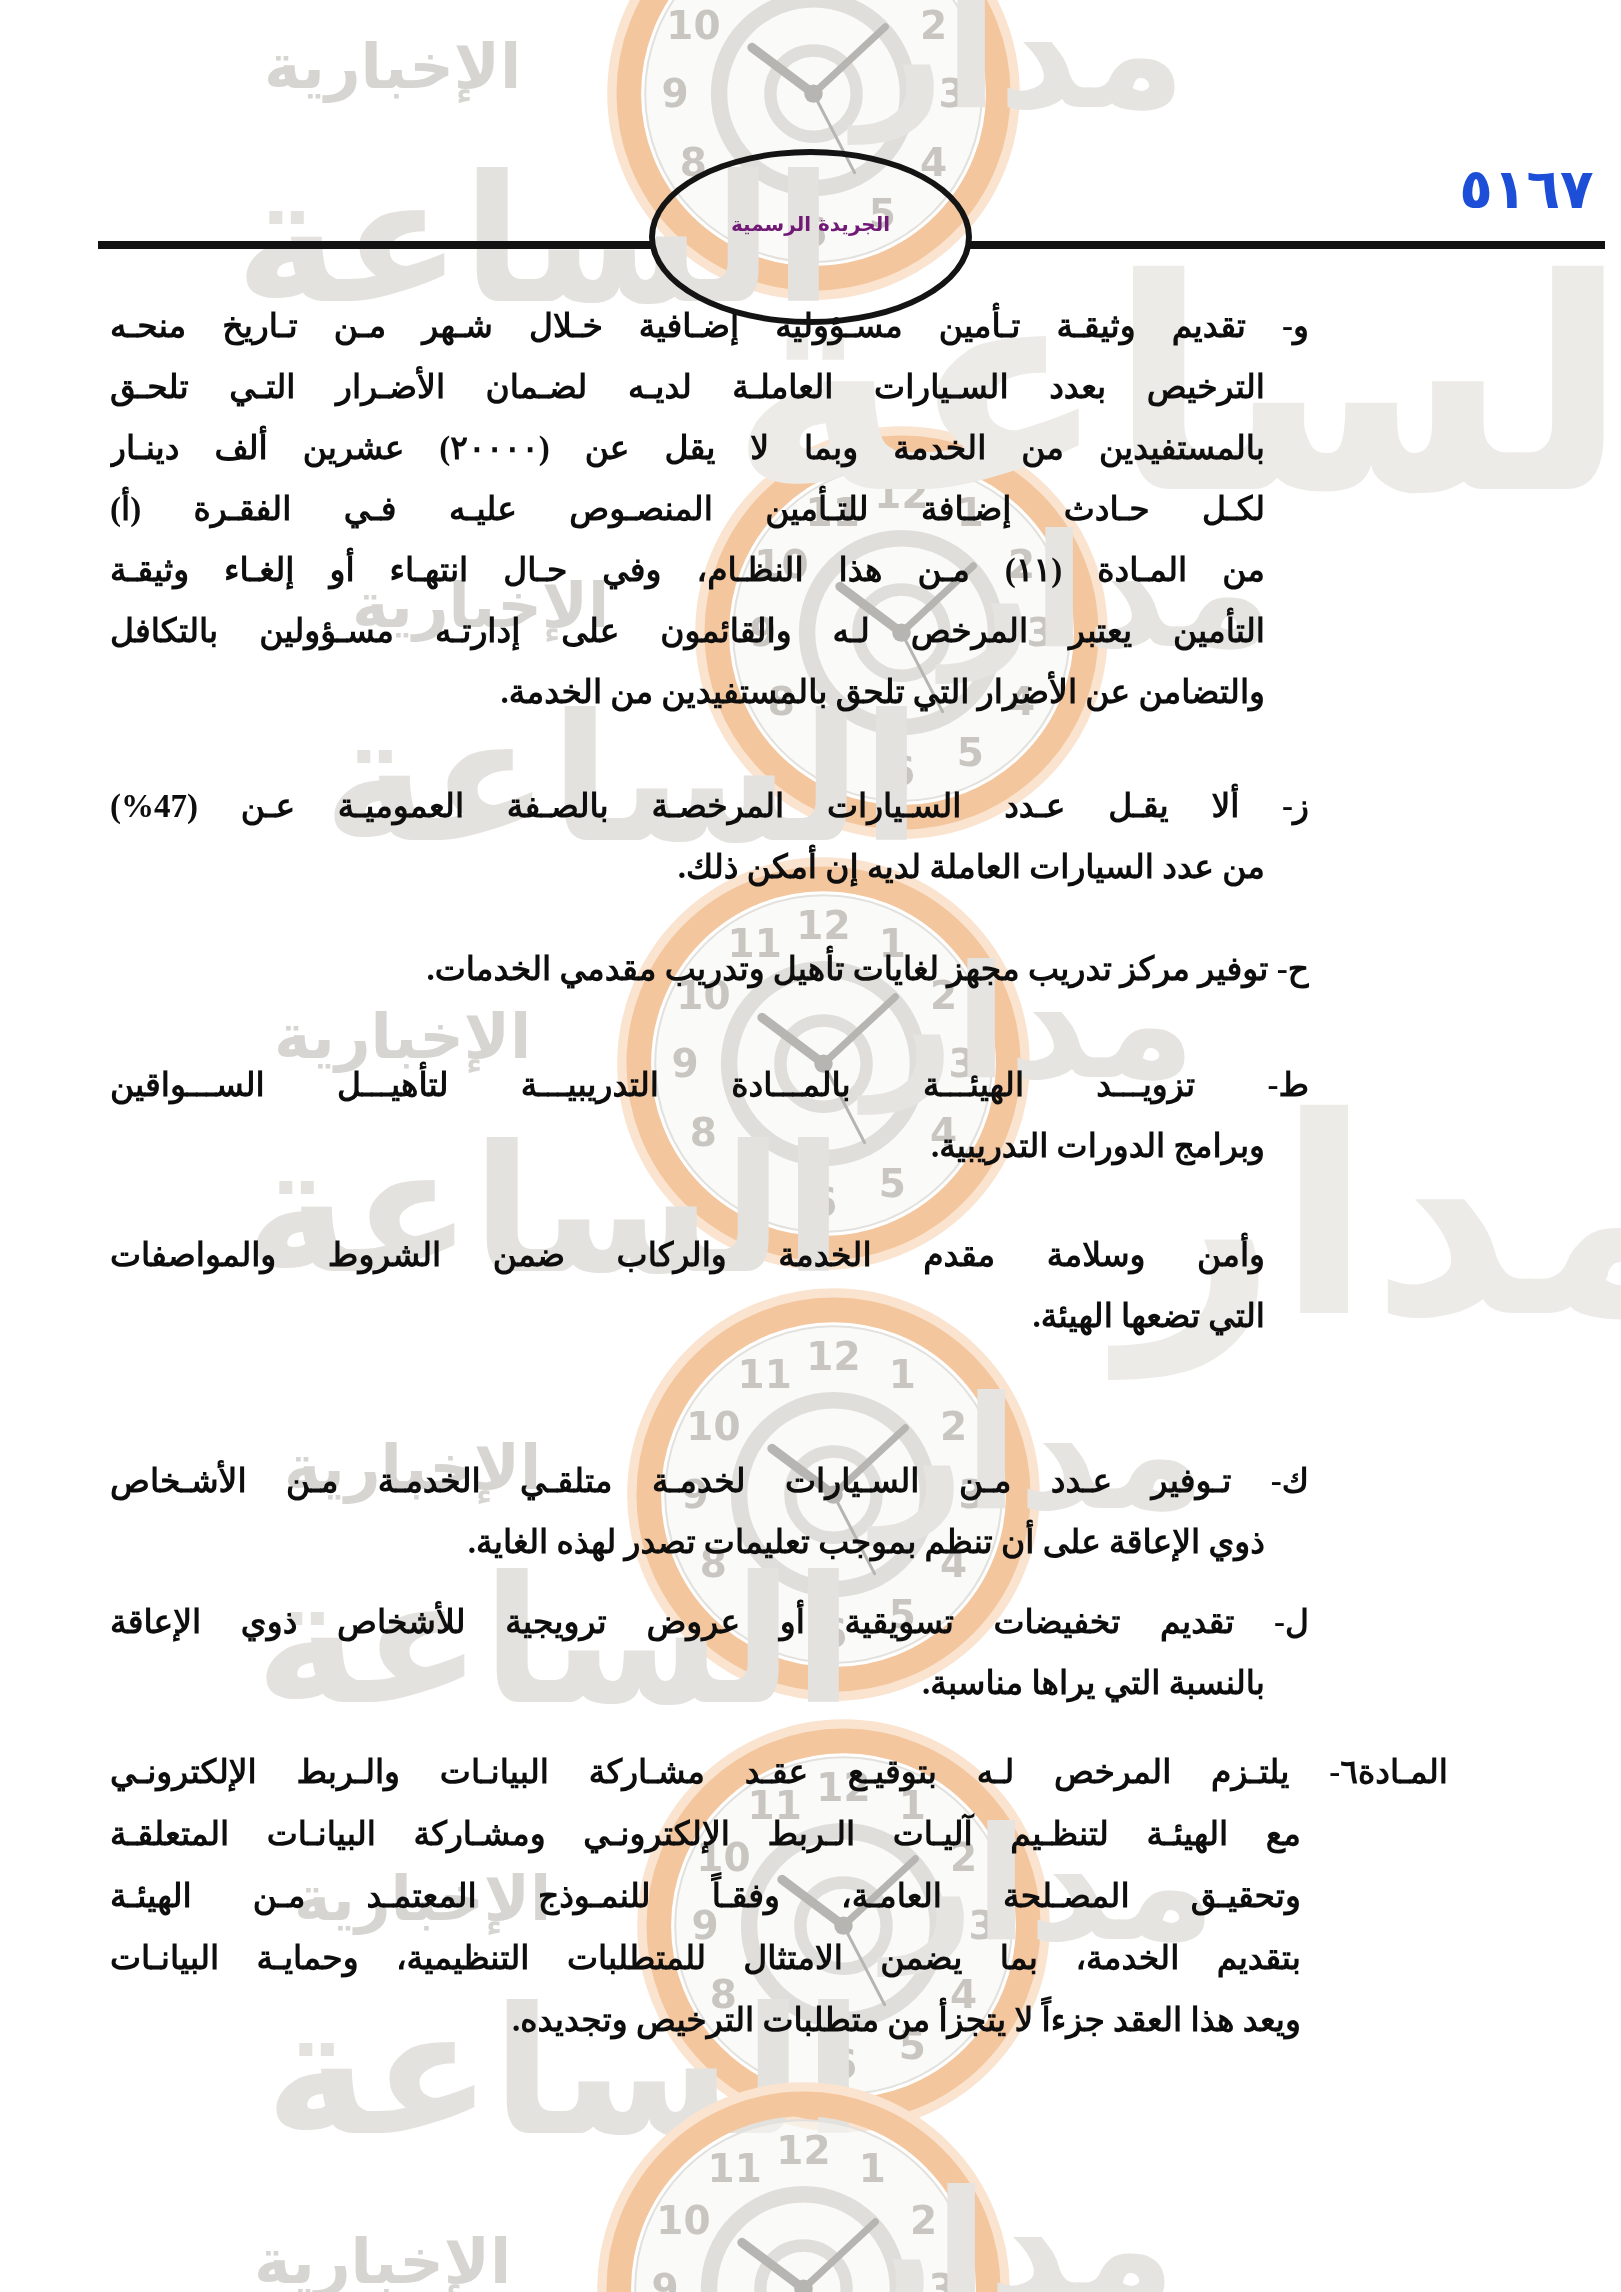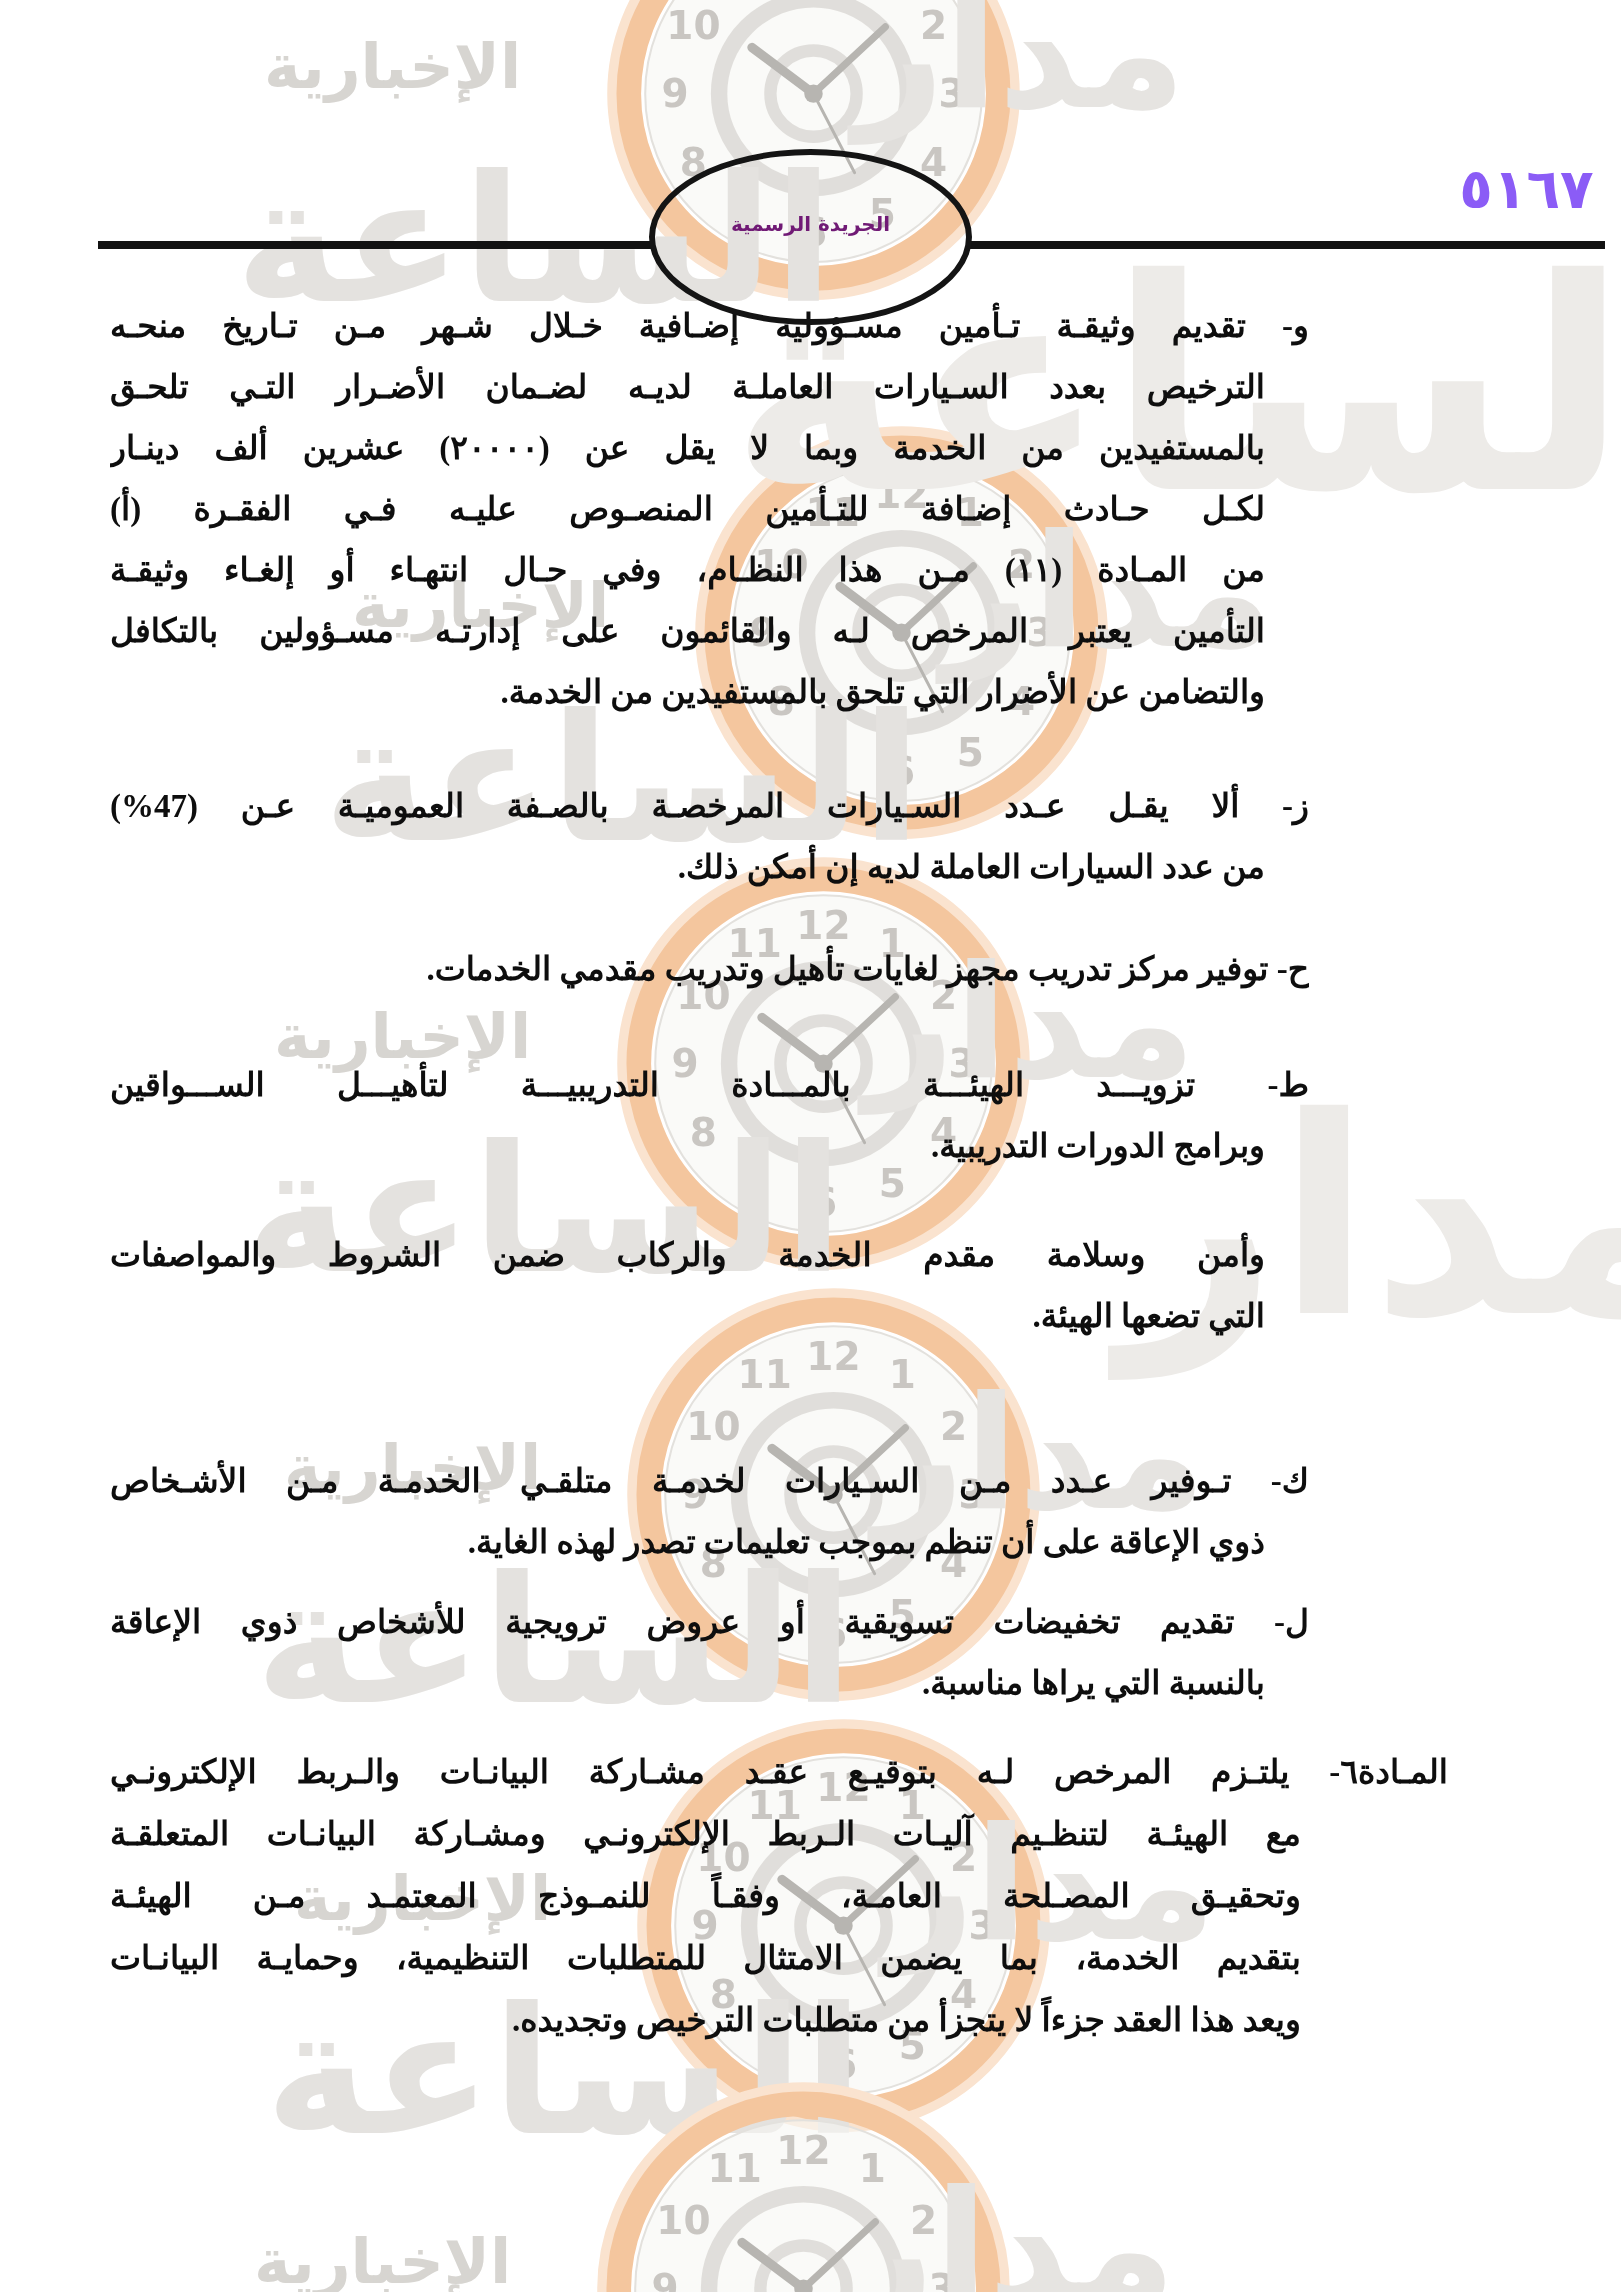--- a/index.html
+++ b/index.html
@@ -24,21 +24,21 @@
   .wm-clock{position:absolute;right:9.8px;top:0;width:431px;height:431px;}
   .wm-tagline{position:absolute;left:29px;top:157px;font-size:62px;color:#d7d5d1;}
   .wm-saa{position:absolute;left:0;top:265px;font-size:176px;color:#e4e2df;letter-spacing:-3.9px;}
   .wm-madar{position:absolute;right:-147px;top:88px;font-size:157px;color:#e6e4e1;}
   .edge-word{position:absolute;z-index:0;color:#edebe8;font-size:294px;pointer-events:none;}
   .e1{right:-108px;top:216px;}
   .e2{right:-78px;top:1059px;font-size:274px;}
   
   .page-number{
     position:absolute;top:157px;right:27.4px;z-index:2;
-    font-size:55px;letter-spacing:3.9px;color:#8b5cf6;
+    font-size:55px;letter-spacing:3.9px;color:#1d4ed8;
   }
   .rule{position:absolute;top:241px;height:7.8px;background:#121212;z-index:2;}
   .rule-left{left:98px;width:556px;}
   .rule-right{left:968px;width:637px;}
   .oval{
     position:absolute;left:649px;top:149px;width:323px;height:176px;z-index:3;
     border:6.9px solid #141414;border-radius:50%;
     display:flex;align-items:center;justify-content:center;
     box-sizing:border-box;padding-bottom:25.5px;
   }

